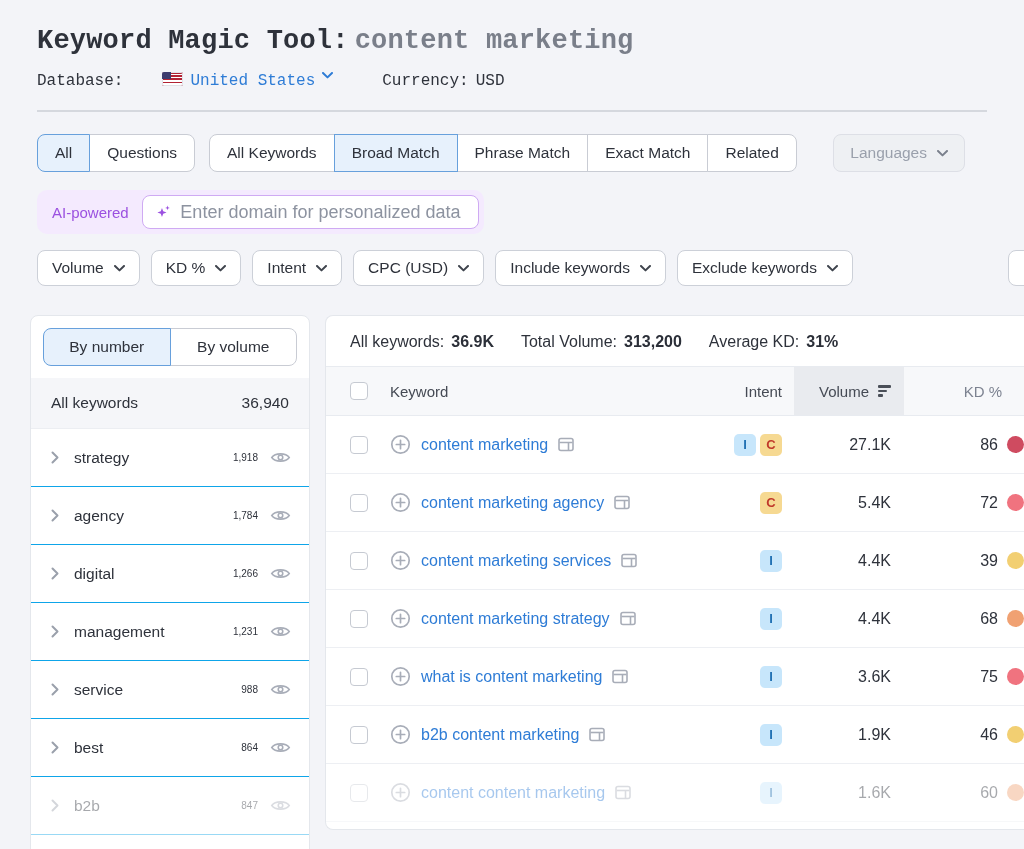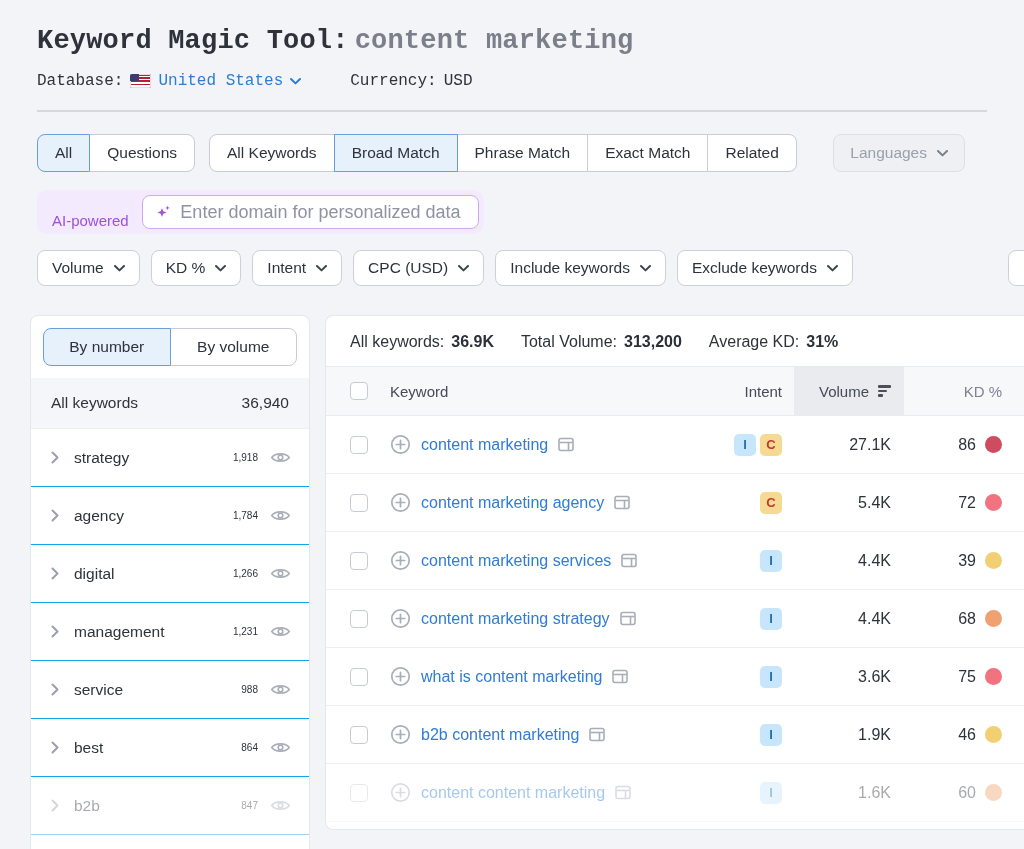--- a/index.html
+++ b/index.html
@@ -18,21 +18,21 @@
   .title-row { font-size: 27px; font-weight: 700; letter-spacing:.2px; }
   .title-row .query { color: #7a7f8a; margin-left: 6px; }
   .db-row { margin-top: 16px; display: flex; align-items: center; font-size: 16px; gap: 7px; }
   .db-label, .cur-label { color: #2e323b; }
   .flag {
     width: 21px; height: 14px; border-radius: 2px; position: relative; overflow: hidden;
     background: repeating-linear-gradient(180deg, #b22234 0 1.6px, #ffffff 1.6px 3.2px);
     box-shadow: 0 0 0 1px #e0e2e8 inset;
   }
   .flag::before { content:""; position:absolute; left:0; top:0; width:9px; height:7px; background:#3c3b6e; }
-  .db-link { color: var(--accent); display:flex; align-items:center; gap:7px; cursor:pointer; }
+  .db-link { color: var(--accent); display:flex; gap:7px; cursor:pointer;margin-left:32px; }
   .currency { margin-left: 42px; display:flex; gap:7px; }
   .divider { height: 2px; background: #d5d8de; margin-top: 20px; }
 
   
   .toolbar { padding: 22px 37px 0 37px; }
   .tabs-row { display: flex; align-items: center; gap: 14px; }
   .seg { display: flex; }
   .seg .tab-btn {
     height: 38px; padding: 0 17px; font-size: 15.5px; font-family: inherit;
     background: #fff; border: 1px solid #c9ccd4; color: #2e323b;
@@ -43,21 +43,21 @@
   .seg .tab-btn.selected { background: var(--sel-bg); border-color: var(--sel-border); position: relative; z-index: 1; }
   .languages-btn {
     margin-left: auto; margin-right: 22px; height: 38px; padding: 0 16px;
     background: #eef0f3; border: 1px solid #dddfe6; border-radius: 8px;
     color: #9aa0ac; font-size: 15.5px; font-family: inherit;
     display: flex; align-items: center; gap: 10px; cursor: pointer;
   }
 
   .ai-row { margin-top: 18px; }
   .ai-pill {
-    display: inline-flex; align-items: flex-end; gap: 13px;
+    display: inline-flex; align-items: center; gap: 13px;
     background: var(--ai-bg); border-radius: 10px; padding: 5px 5px 5px 15px;
   }
   .ai-label { color: var(--ai-text); font-size: 15px; }
   .ai-input-wrap {
     display: flex; align-items: center; gap: 9px; width: 337px; height: 34px;
     background: #fff; border: 1px solid var(--ai-border); border-radius: 8px; padding: 0 13px;
   }
   .ai-input-wrap input {
     border: none; outline: none; width: 100%; font-size: 18px; font-family: inherit; color: #2e323b;
   }
@@ -134,21 +134,21 @@
   .kw-cell { display: flex; align-items: center; gap: 10px; min-width: 0; }
   .kw-link { color: var(--accent); font-size: 16px; cursor: pointer; white-space: nowrap; }
   .intent-cell { display: flex; gap: 4px; justify-content: flex-end; padding-right: 12px; }
   .intent-badge {
     width: 22px; height: 22px; border-radius: 5px; font-size: 13px; font-weight: 700;
     display: flex; align-items: center; justify-content: center; cursor: pointer;
   }
   .intent-I { background: var(--intent-i-bg); color: var(--intent-i-text); }
   .intent-C { background: var(--intent-c-bg); color: var(--intent-c-text); }
   .vol-cell { text-align: right; padding-right: 13px; font-size: 16px; }
-  .kd-cell { display: flex; align-items: center; justify-content: flex-end; gap: 9px; padding-right: 22px; font-size: 16px; }
+  .kd-cell { display: flex; align-items: center; justify-content: flex-end; gap: 9px; font-size: 16px; }
   .kd-dot { width: 17px; height: 17px; border-radius: 50%; flex: 0 0 auto; }
 
   .sort-icon span { display: block; height: 2.4px; background: #4a4f58; border-radius: 1px; margin-top: 2.3px; }
   .sort-icon span:nth-child(1){ width: 13px; margin-top: 0; }
   .sort-icon span:nth-child(2){ width: 9px; }
   .sort-icon span:nth-child(3){ width: 5px; }
 </style>
 </head>
 <body>
 

